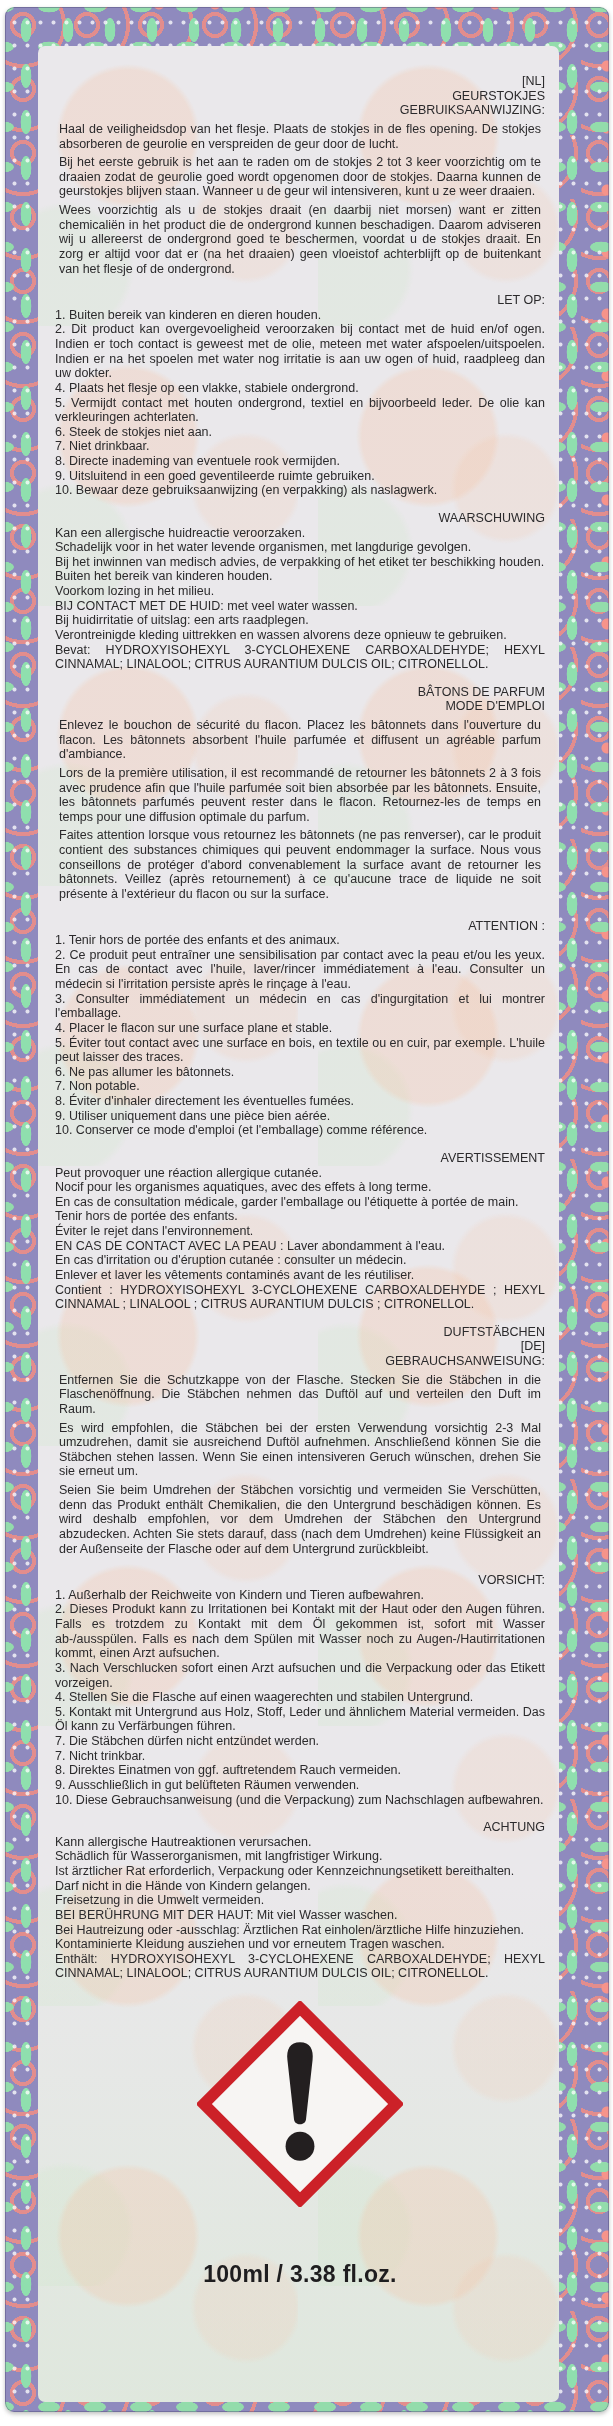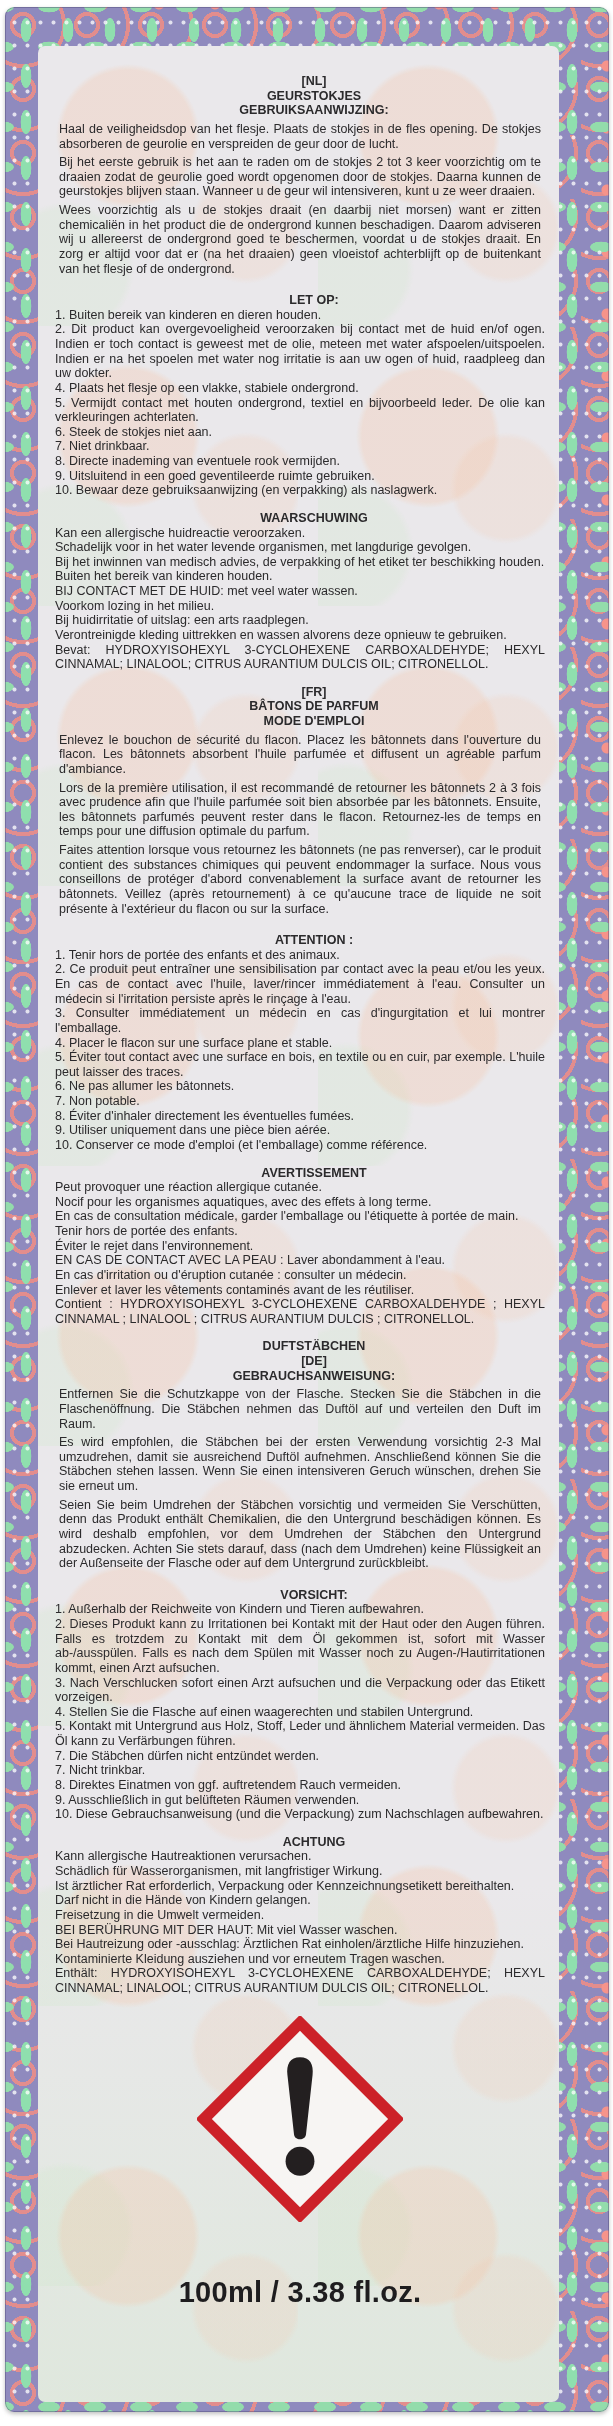--- a/index.html
+++ b/index.html
@@ -28,29 +28,29 @@
       radial-gradient(110px 110px at 10% 80%, rgba(205,231,200,.25) 0 55%, transparent 62%),
       linear-gradient(180deg, rgba(234,232,237,0) 78%, rgba(214,231,210,.55) 100%);
     background-size: 300px 300px, 260px 260px, 280px 280px, 100% 100%;
     padding:28px 14px 10px 17px;
     box-sizing:border-box;
     color:#2b2a2c;
     font-size:12.5px;
     line-height:1.17;
     text-align:justify;
   }
-  .hline{font-weight:bold;text-align:center;padding-left:28px;}
+  .hline{font-weight:normal;text-align:right;padding-left:28px;}
   .gap{height:13px;}
   .para{margin:4px;}
   .line{margin:0;}
   .section{margin:0;}
   .pictogram-wrap{margin:20px auto 0;width:206px;height:206px;}
   .volume{
     margin-top:54px;text-align:center;font-weight:bold;
-    font-size:29px;letter-spacing:.3px;color:#1e1d1f;text-align:center;
+    font-size:23px;letter-spacing:.3px;color:#1e1d1f;text-align:center;
   }
 </style>
 </head>
 <body>
 
 <div class="box"></div>
 
 <div class="label">
 
   <div class="section">
@@ -75,32 +75,31 @@
         <div class="line">9. Uitsluitend in een goed geventileerde ruimte gebruiken.</div>
         <div class="line">10. Bewaar deze gebruiksaanwijzing (en verpakking) als naslagwerk.</div>
       </div>
     <div class="gap"></div>
     <div class="hline">WAARSCHUWING</div>
     <div>
         <div class="line">Kan een allergische huidreactie veroorzaken.</div>
         <div class="line">Schadelijk voor in het water levende organismen, met langdurige gevolgen.</div>
         <div class="line">Bij het inwinnen van medisch advies, de verpakking of het etiket ter beschikking houden.</div>
         <div class="line">Buiten het bereik van kinderen houden.</div>
+        <div class="line">Voorkom lozing in het milieu.</div>
         <div class="line">BIJ CONTACT MET DE HUID: met veel water wassen.</div>
-        <div class="line">Voorkom lozing in het milieu.</div>
         <div class="line">Bij huidirritatie of uitslag: een arts raadplegen.</div>
         <div class="line">Verontreinigde kleding uittrekken en wassen alvorens deze opnieuw te gebruiken.</div>
         <div class="line">Bevat: HYDROXYISOHEXYL 3-CYCLOHEXENE CARBOXALDEHYDE; HEXYL CINNAMAL; LINALOOL; CITRUS AURANTIUM DULCIS OIL; CITRONELLOL.</div>
       </div>
   </div>
 
   <div class="gap"></div>
 
   <div class="section">
-    <div class="hline">[FR]</div>
     <div class="hline">BÂTONS DE PARFUM</div>
     <div class="hline">MODE D'EMPLOI</div>
     <div>
         <div class="para">Enlevez le bouchon de sécurité du flacon. Placez les bâtonnets dans l'ouverture du flacon. Les bâtonnets absorbent l'huile parfumée et diffusent un agréable parfum d'ambiance.</div>
         <div class="para">Lors de la première utilisation, il est recommandé de retourner les bâtonnets 2 à 3 fois avec prudence afin que l'huile parfumée soit bien absorbée par les bâtonnets. Ensuite, les bâtonnets parfumés peuvent rester dans le flacon. Retournez-les de temps en temps pour une diffusion optimale du parfum.</div>
         <div class="para">Faites attention lorsque vous retournez les bâtonnets (ne pas renverser), car le produit contient des substances chimiques qui peuvent endommager la surface. Nous vous conseillons de protéger d'abord convenablement la surface avant de retourner les bâtonnets. Veillez (après retournement) à ce qu'aucune trace de liquide ne soit présente à l'extérieur du flacon ou sur la surface.</div>
       </div>
     <div class="gap"></div>
     <div class="hline">ATTENTION :</div>
     <div>

